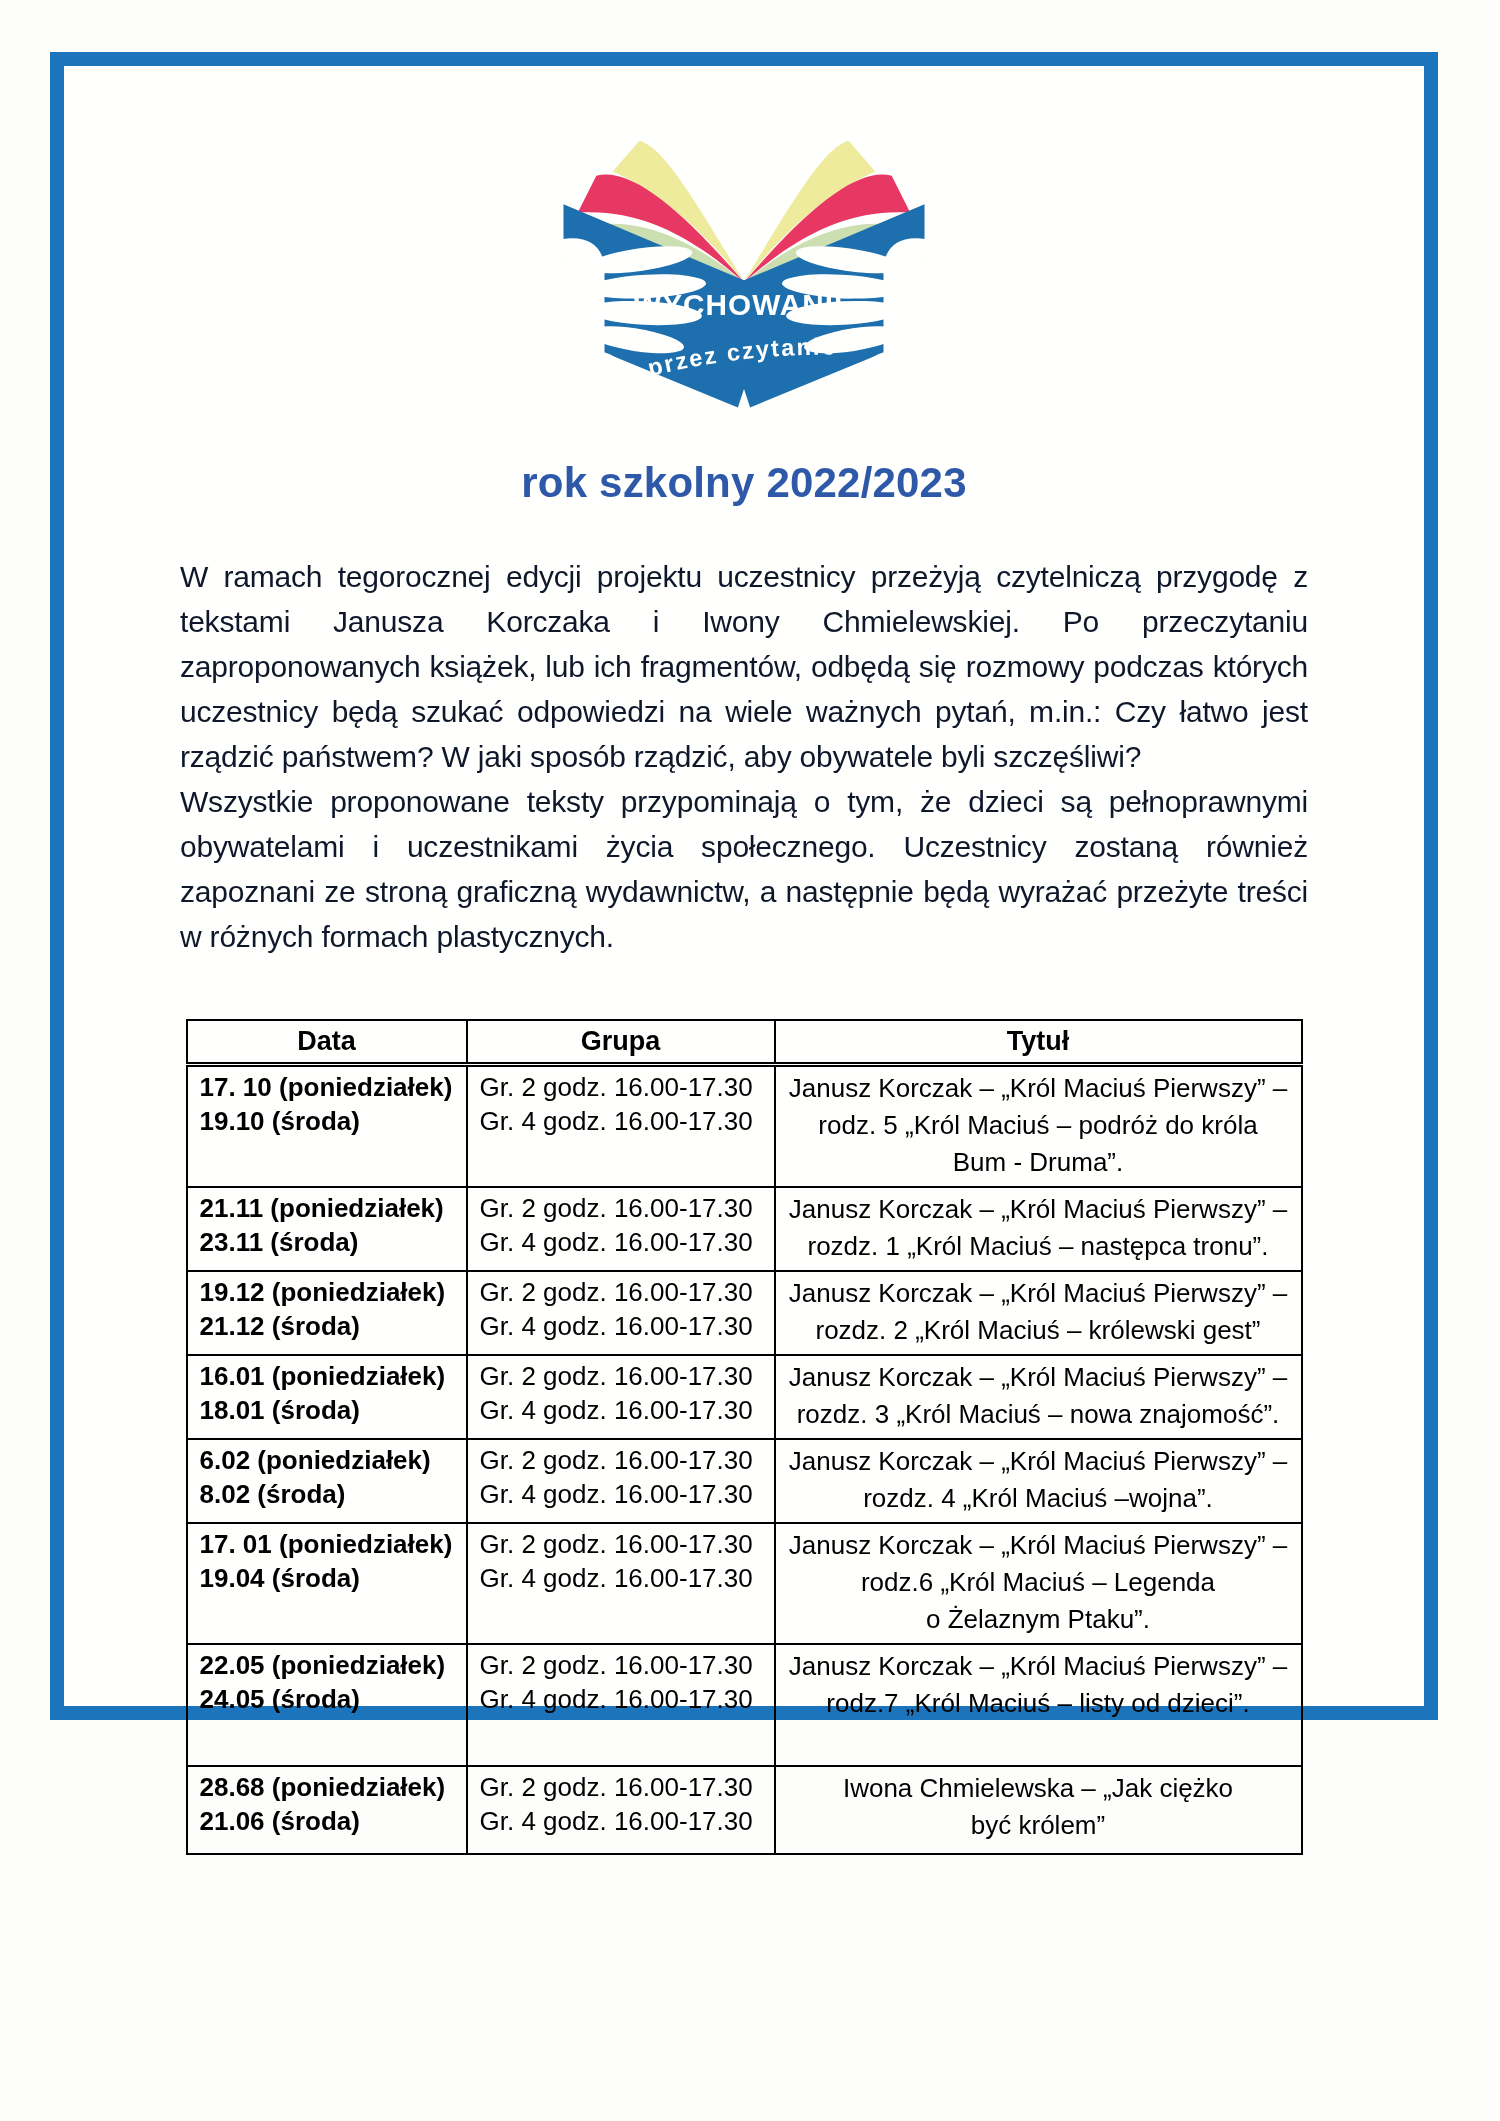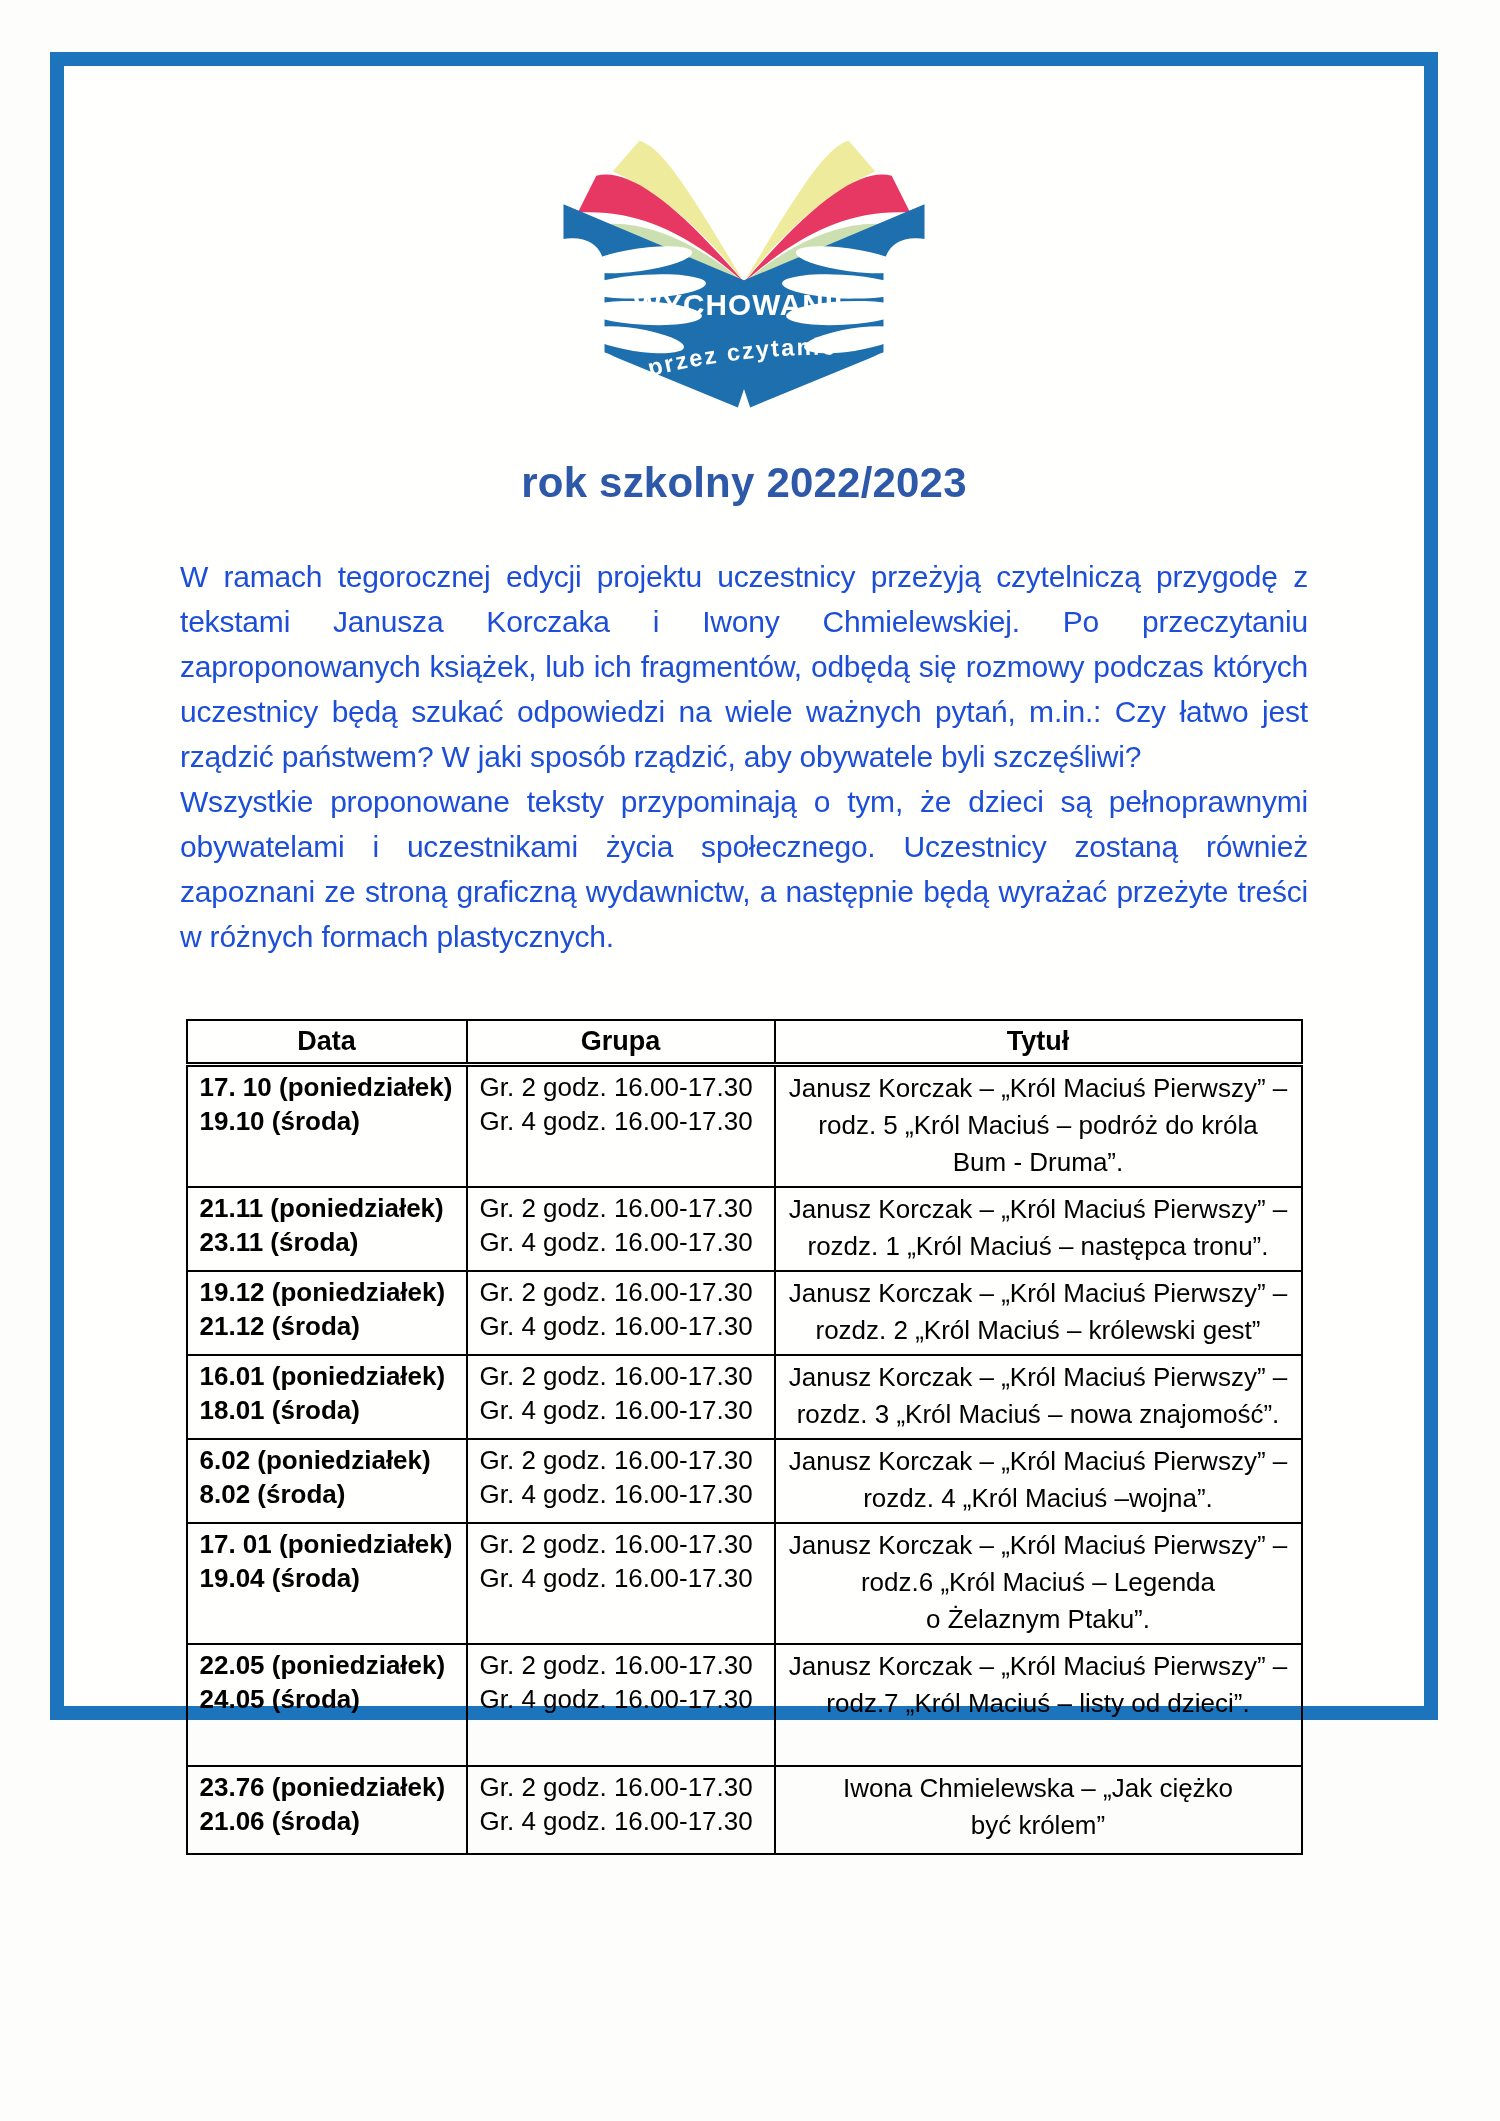--- a/index.html
+++ b/index.html
@@ -13,21 +13,21 @@
     box-sizing:border-box;border:14px solid #1b74bc;background:#fffffe;
   }
   .logo-wrap{width:392px;margin:44px auto 0}
   .logo-wrap svg{display:block}
   .title-block{
     margin-top:24px;text-align:center;font-weight:bold;
     font-size:42px;line-height:58px;color:#2e58a8;letter-spacing:.2px;
   }
   .teacher-name{color:#d5537b}
   .intro{
-    margin:42px 116px 0;color:#1d4ed8;font-size:30px;line-height:45px;
+    margin:42px 116px 0;color:#0f172a;font-size:30px;line-height:45px;
     text-align:justify;letter-spacing:-0.2px;
   }
   .intro p{margin:0}
   table.schedule{
     margin:60px auto 0;width:1115px;border-collapse:collapse;color:#000;
     table-layout:fixed;
   }
   .schedule th,.schedule td{border:2px solid #000;box-sizing:border-box}
   .schedule th{
     font-size:27px;padding:5px 8px;
@@ -213,21 +213,21 @@
             <div>Gr. 2 godz. 16.00-17.30</div>
             <div>Gr. 4 godz. 16.00-17.30</div>
           </td>
           <td class="c-title">
             <div>Janusz Korczak – „Król Maciuś Pierwszy” –</div>
             <div>rodz.7 „Król Maciuś – listy od dzieci”.</div>
           </td>
         </tr>
         <tr>
           <td class="c-date">
-            <div>23.76 (poniedziałek)</div>
+            <div>28.68 (poniedziałek)</div>
             <div>21.06 (środa)</div>
           </td>
           <td class="c-group">
             <div>Gr. 2 godz. 16.00-17.30</div>
             <div>Gr. 4 godz. 16.00-17.30</div>
           </td>
           <td class="c-title">
             <div>Iwona Chmielewska – „Jak ciężko</div>
             <div>być królem”</div>
           </td>

